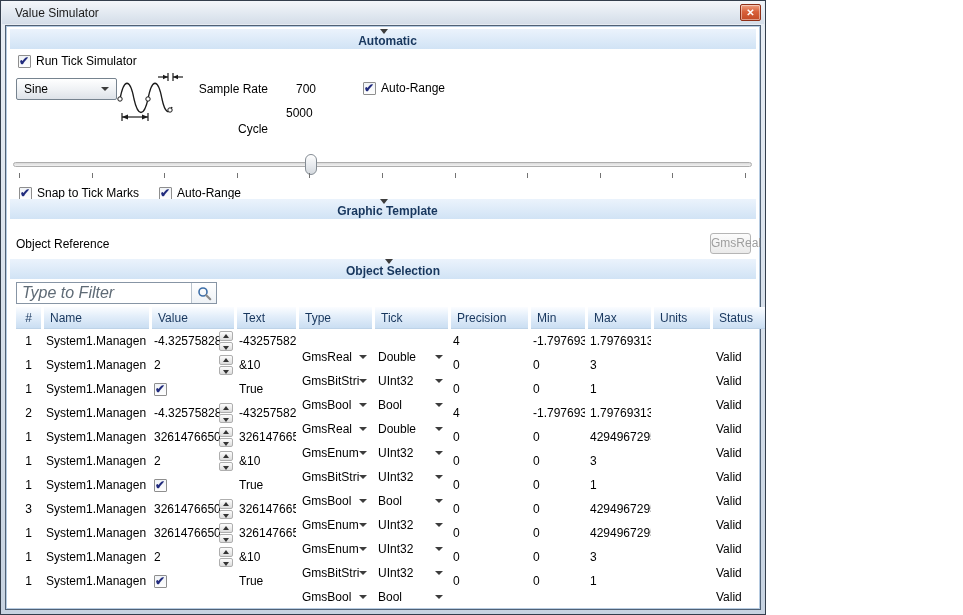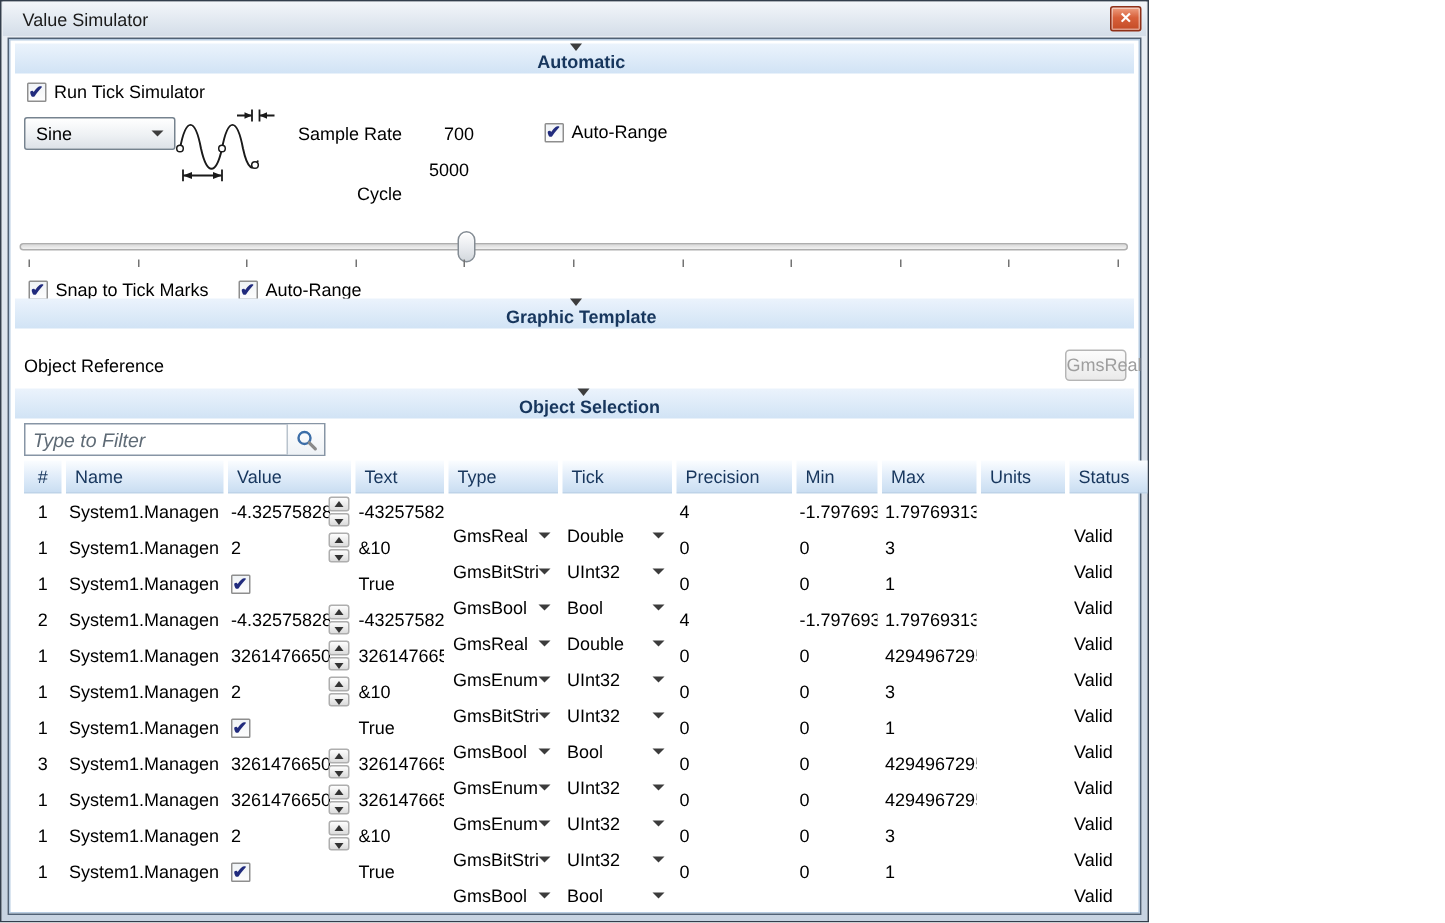--- a/index.html
+++ b/index.html
@@ -51,21 +51,21 @@
                 box-shadow:inset 0 1px 0 #fff;}
   .ticks{position:absolute;left:13px;right:14px;top:147px;height:5px;display:flex;justify-content:space-between;}
   .tick{width:1px;height:5px;background:#737373;}
 
   
   .assignbtn{position:absolute;right:9px;top:207px;width:41px;height:21px;border:1px solid #b5b5b5;border-radius:3px;
              background:linear-gradient(#fcfcfc,#eaeaea);color:#9e9e9e;font-size:12px;text-align:center;line-height:19px;}
 
   
   .filterbox{position:absolute;left:10px;top:256px;width:201px;height:22px;border:1px solid #8795a5;display:flex;background:#fff;}
-  .filterbox input{flex:1;border:0;outline:none;font-family:"Liberation Sans",sans-serif;font-size:13px;padding:0 5px;color:#a21caf;min-width:0;background:transparent;}
+  .filterbox input{flex:1;border:0;outline:none;font-family:"Liberation Sans",sans-serif;font-size:16px;padding:0 5px;color:#a21caf;min-width:0;background:transparent;}
   .filterbox input::placeholder{font-style:italic;color:#5f6b76;}
   .searchbtn{width:25px;border-left:1px solid #b9c3cd;background:linear-gradient(#ffffff,#eef2f6);
              display:flex;align-items:center;justify-content:center;}
 
   
   .tablewrap{position:absolute;left:10px;top:281px;right:21px;}
   .tgrid{display:grid;grid-template-columns:25px 105px 82px 59px 73px 73px 77px 54px 63px 56px 100px 56px 56px;column-gap:3px;}
   .thead{height:22px;}
   .hc{background:linear-gradient(#fbfdff,#e3eefa 45%,#cadef2);color:#17365d;font-size:12px;height:22px;
       line-height:22px;padding-left:6px;white-space:nowrap;overflow:hidden;border-bottom:1px solid #bed3e8;}

